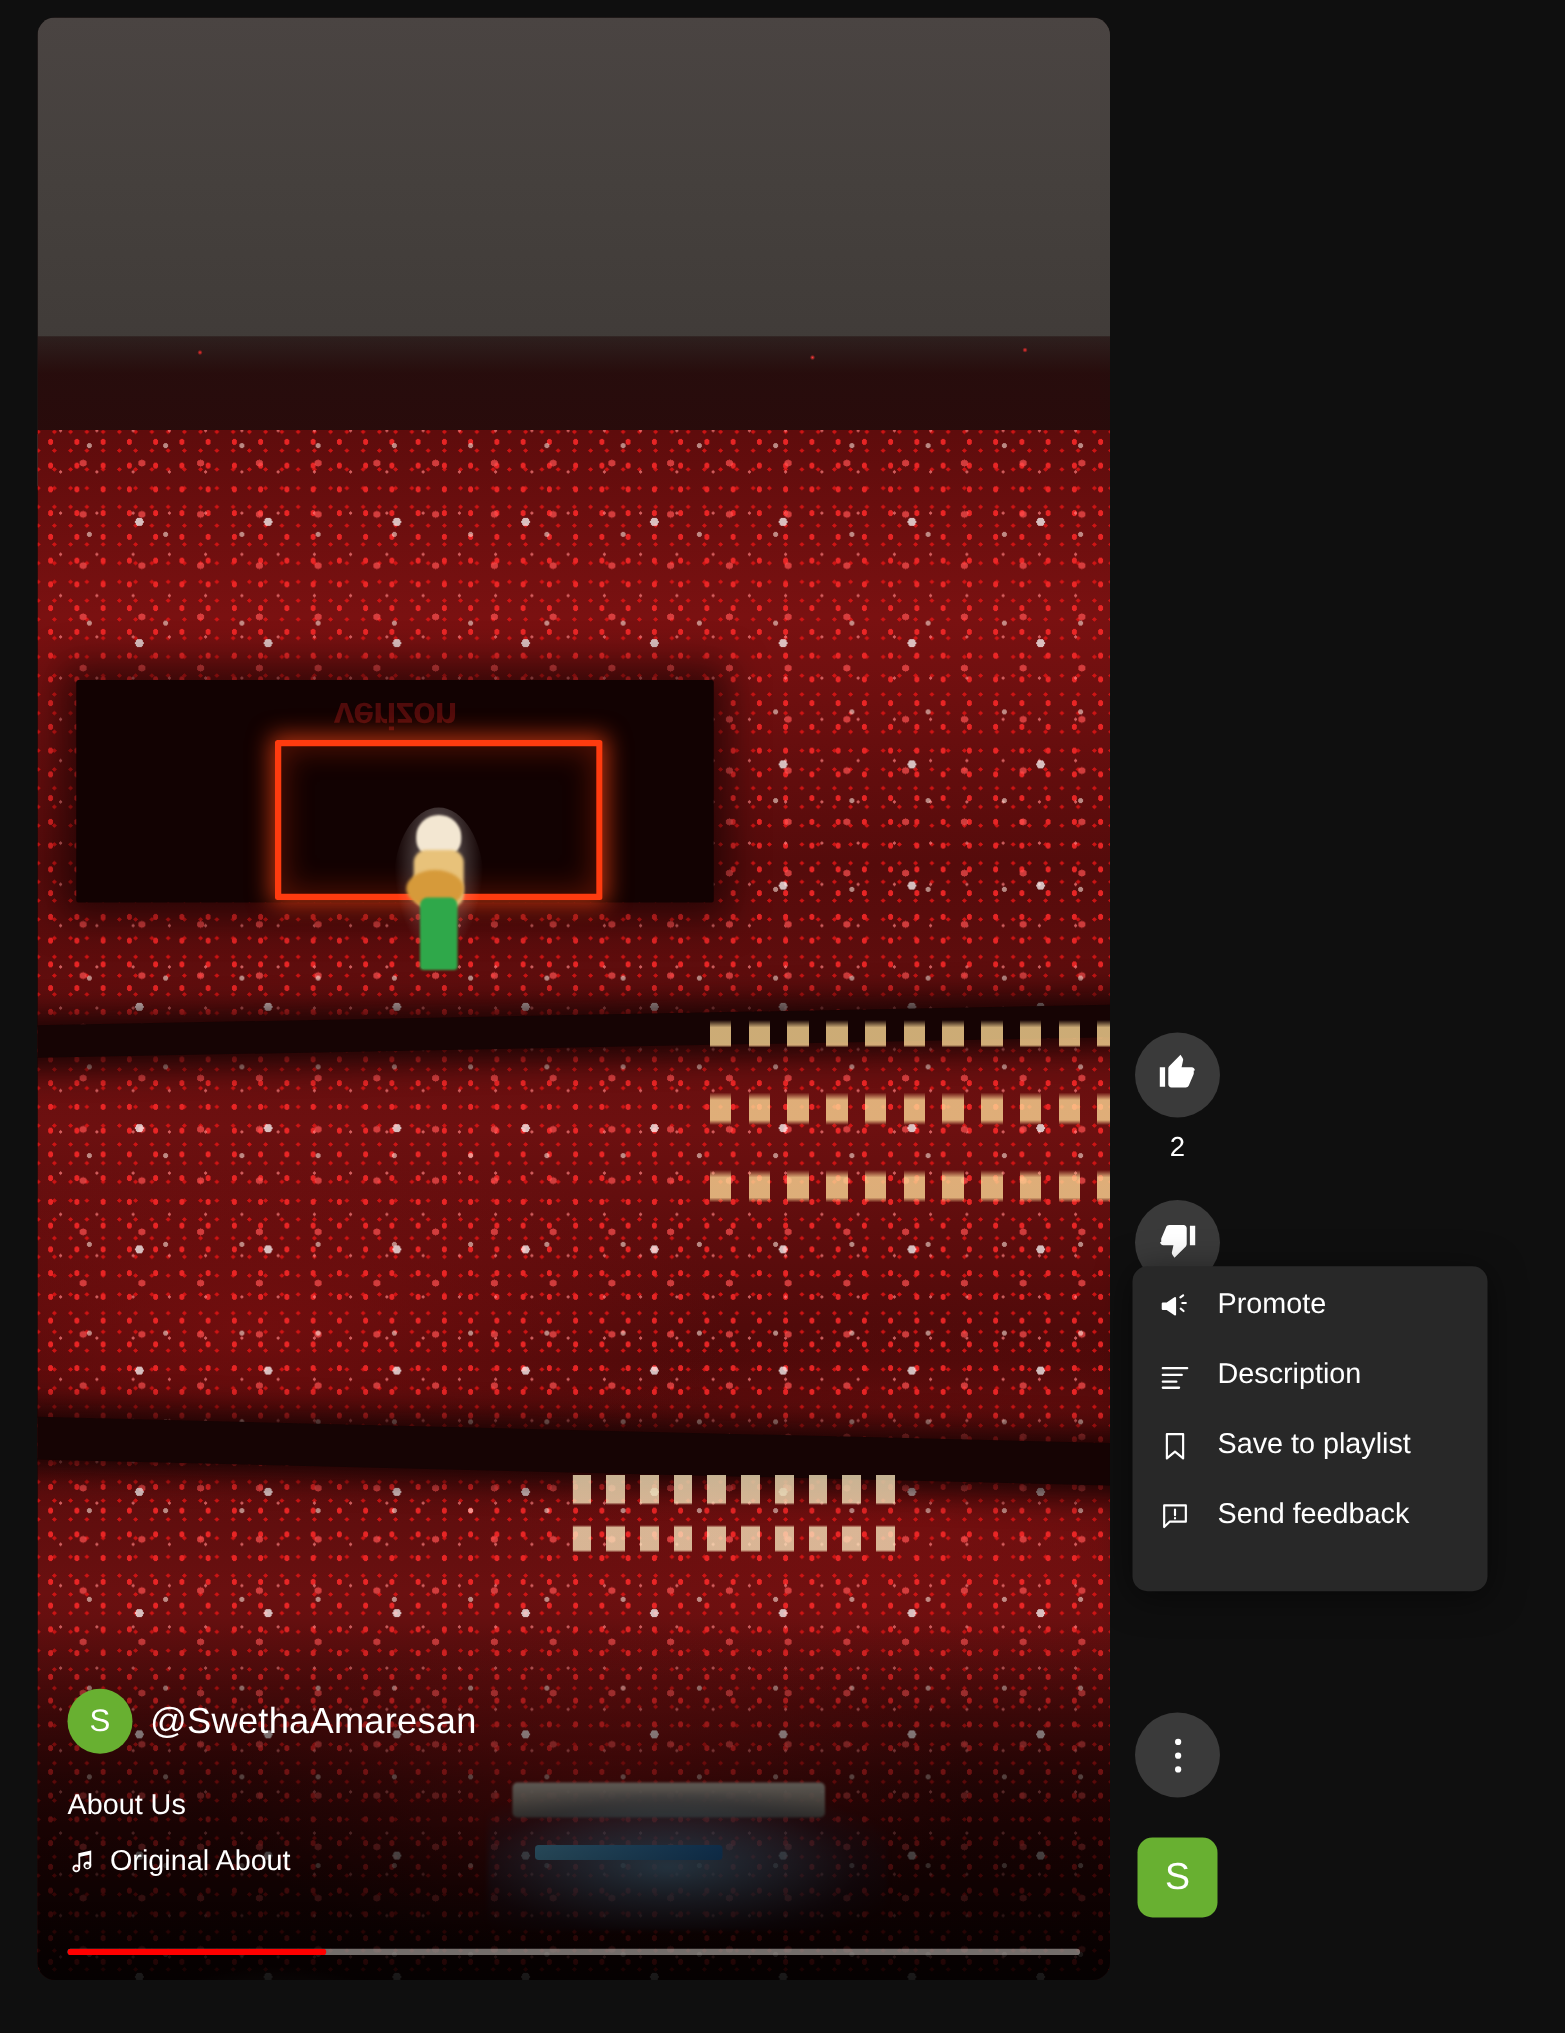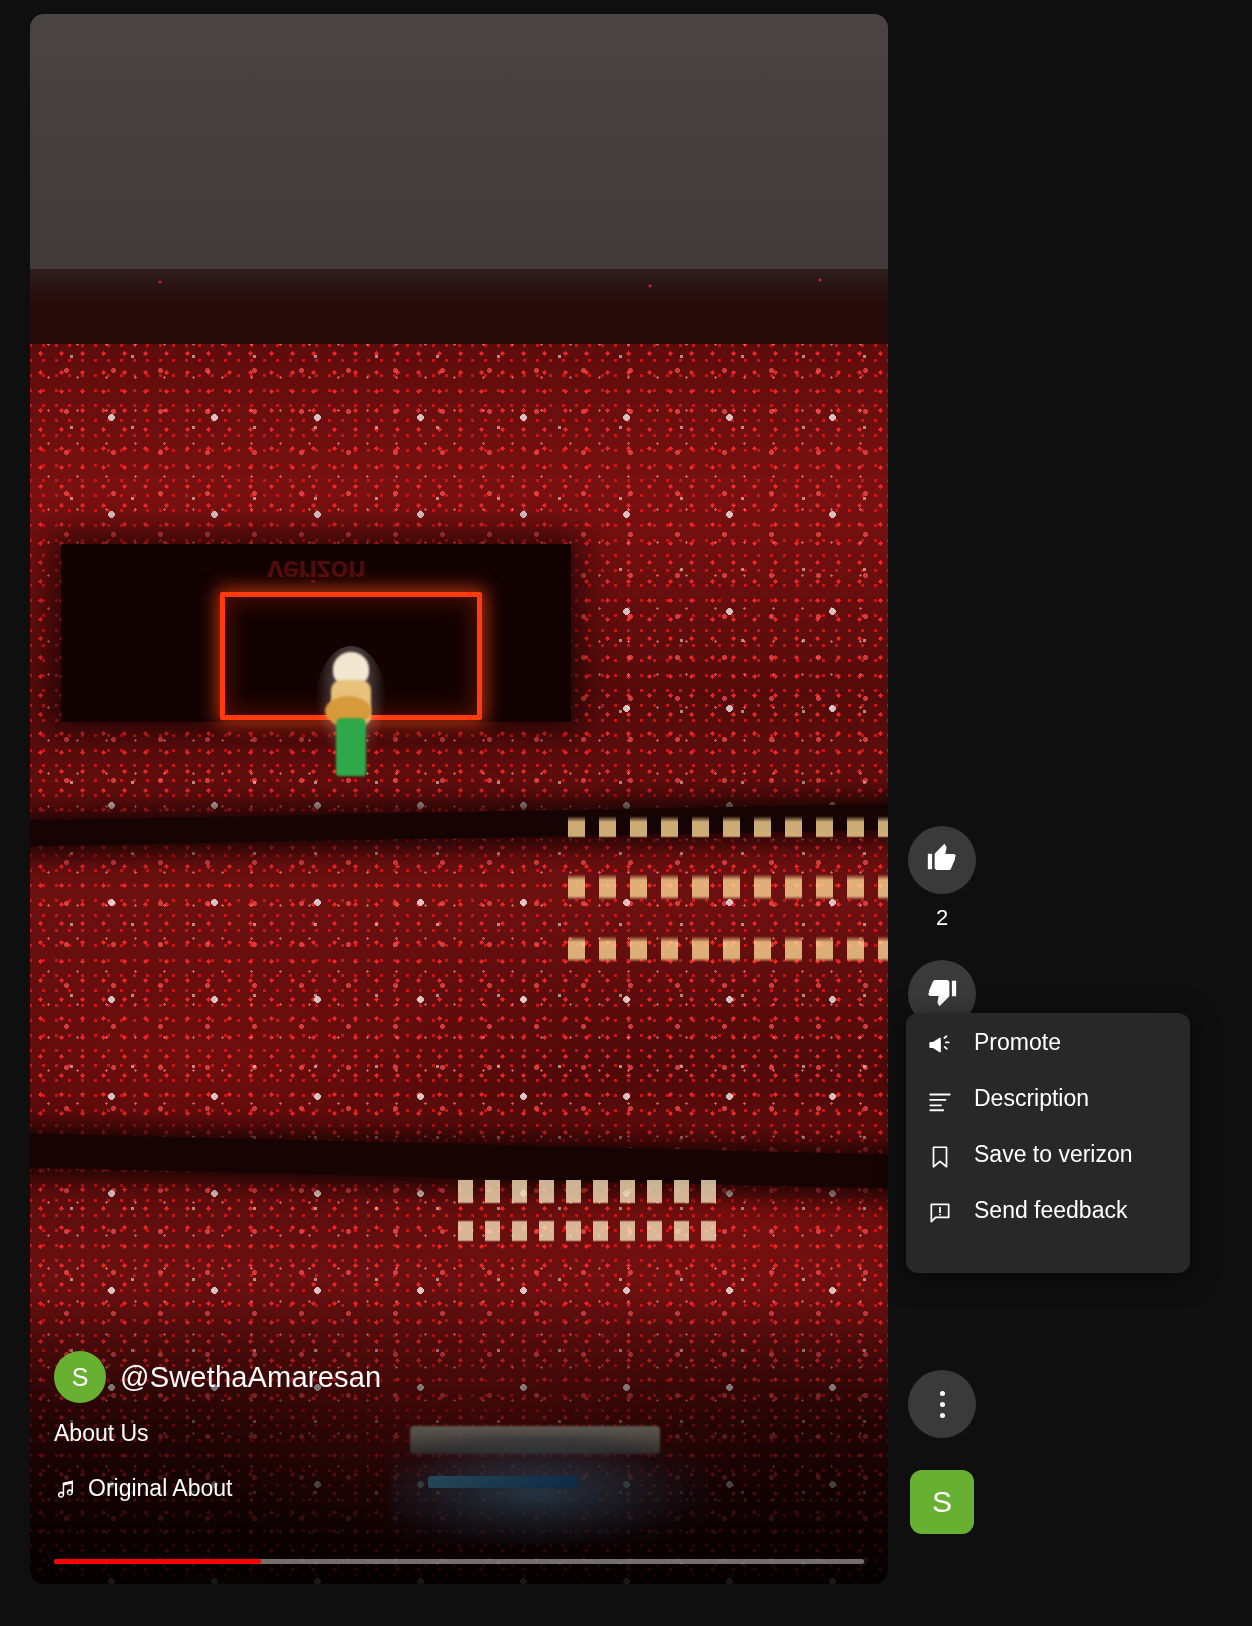--- a/index.html
+++ b/index.html
@@ -180,21 +180,21 @@
   .channel-row {
     position:absolute; left:24px; bottom:181px; display:flex; align-items:center; gap:14px;
   }
   .avatar {
     width:52px; height:52px; border-radius:50%; background:#68b031;
     display:flex; align-items:center; justify-content:center;
     color:#fff; font-size:25px; font-weight:400; line-height:1;
   }
   .handle { color:#fff; font-size:29px; font-weight:400; letter-spacing:.2px; }
   .about {
-    position:absolute; left:24px; bottom:137px; color:#fff; font-size:23px; font-weight:400;
+    position:absolute; left:24px; bottom:127px; color:#fff; font-size:23px; font-weight:400;
   }
   .sound-row {
     position:absolute; left:24px; bottom:82px; display:flex; align-items:center; gap:12px;
   }
   .sound-icon { width:22px; height:24px; display:block; }
   .sound-text { color:#fff; font-size:23px; font-weight:500; }
 
   
   .progress {
     position:absolute; left:24px; bottom:20px; width:810px; height:5px;
@@ -342,21 +342,21 @@
         </span>
         <span class="mi-label">Description</span>
       </div>
 
       <div class="menu-item">
         <span class="mi-icon">
           <svg viewBox="0 0 24 24" width="26" height="26" fill="none" stroke="#fff" stroke-width="1.6" stroke-linejoin="round">
             <path d="M6 3h12v18l-6-5-6 5V3z"></path>
           </svg>
         </span>
-        <span class="mi-label">Save to verizon</span>
+        <span class="mi-label">Save to playlist</span>
       </div>
 
 
 
       <div class="menu-item">
         <span class="mi-icon">
           <svg viewBox="0 0 24 24" width="26" height="26" fill="none" stroke="#fff" stroke-width="1.6" stroke-linejoin="round">
             <path d="M4 4h16v12H8l-4 4V4z"></path>
             <path d="M12 7v4.2M12 13.4v.2" stroke-linecap="round"></path>
           </svg>

